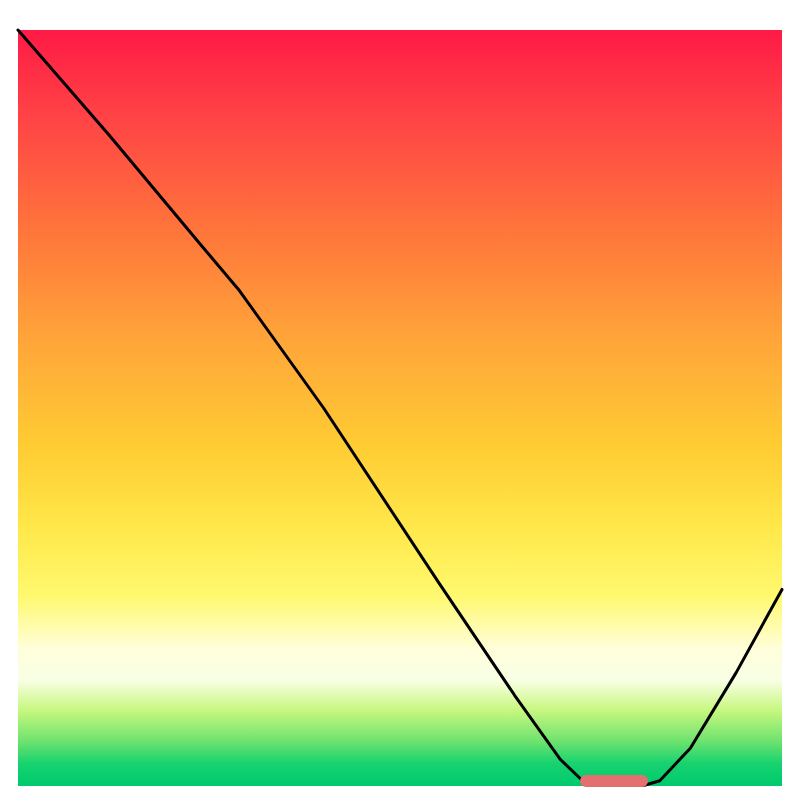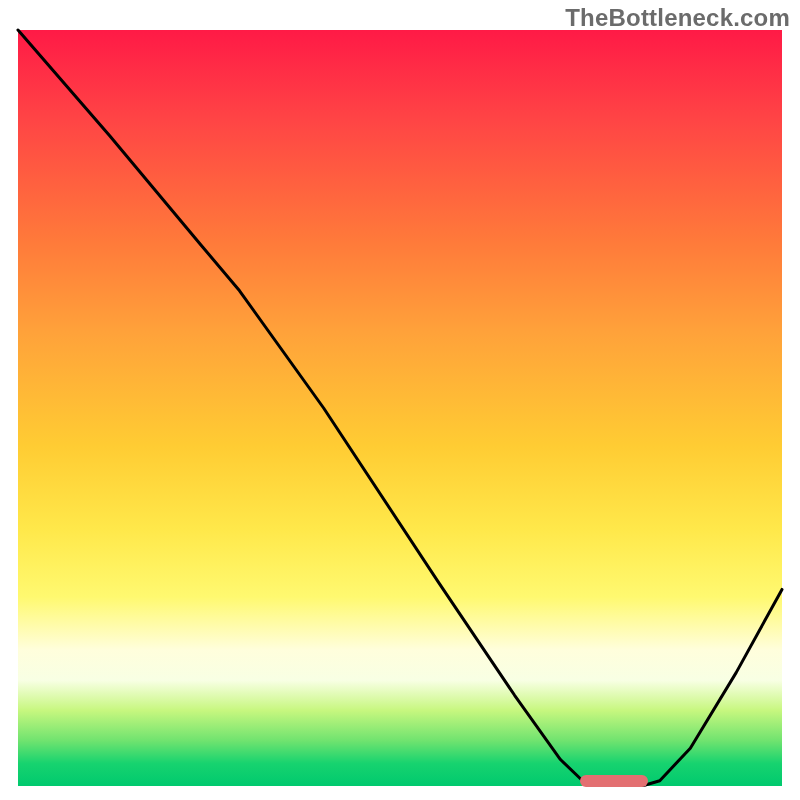--- a/index.html
+++ b/index.html
@@ -51,21 +51,20 @@
   .marker {
     position: absolute;
     border-radius: 6px;
     z-index: 3;
   }
 </style>
 </head>
 <body>
 <div class="wrap">
 
-  <div class="watermark">TheBottleneck.com</div>
 
   <div class="plot-bg" id="plotbg" style="left: 18px; top: 30px; width: 764px; height: 756px;"></div>
 
   <svg class="curve" id="curve-svg" width="800" height="800" viewBox="0 0 800 800">
       <path d="M18.00 30.00 L109.68 135.84 L201.36 245.46 L239.56 290.82 L323.60 408.00 L438.20 581.88 L514.60 695.28 L560.44 759.54 L583.36 781.46 L598.64 785.24 L644.48 785.24 L659.76 780.71 L690.32 748.20 L736.16 672.60 L782.00 589.44" fill="none" stroke="#000000" stroke-width="3" stroke-linejoin="round" stroke-linecap="round"></path>
     </svg>
 
   <div class="marker" id="marker" style="left: 579.54px; width: 68.76px; top: 775.464px; height: 12px; background: rgb(227, 111, 113);"></div>
 
 </div>

